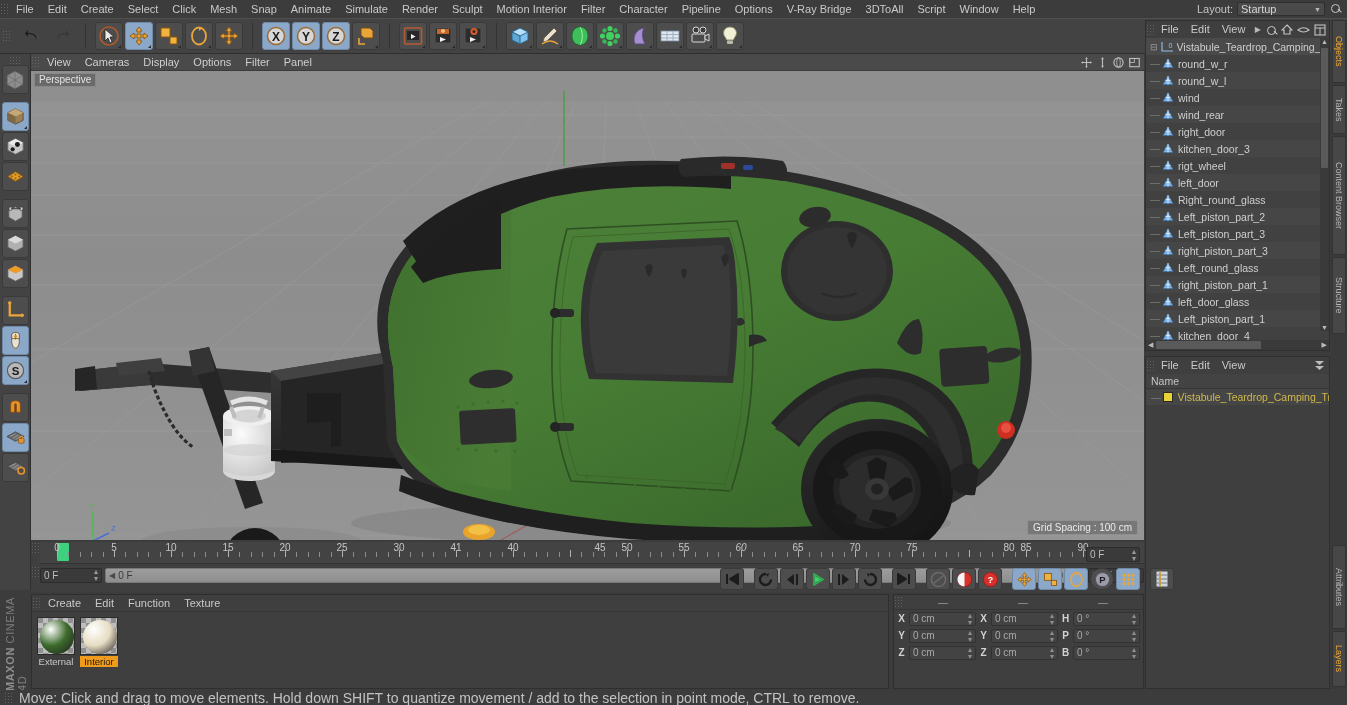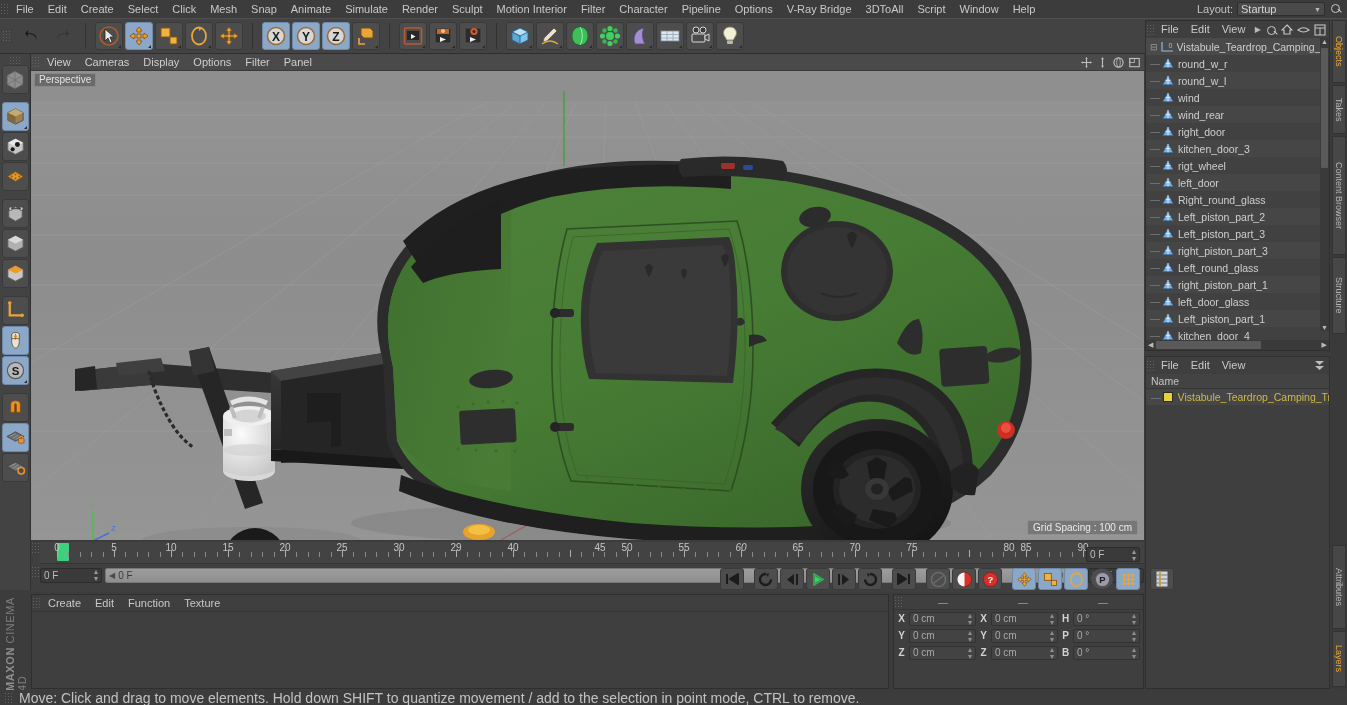--- a/index.html
+++ b/index.html
@@ -1067,21 +1067,21 @@
         <div class="rtick" style="left: 324.8px;"></div>
         <div class="rtick" style="left: 336.2px;"></div>
         <div class="rtick" style="left: 347.6px;"></div>
         <div class="rtickM" style="left: 359px;"></div>
         <div class="rlabel" style="left: 359px;">30</div>
         <div class="rtick" style="left: 370.4px;"></div>
         <div class="rtick" style="left: 381.8px;"></div>
         <div class="rtick" style="left: 393.2px;"></div>
         <div class="rtick" style="left: 404.6px;"></div>
         <div class="rtickM" style="left: 416px;"></div>
-        <div class="rlabel" style="left: 416px;">29</div>
+        <div class="rlabel" style="left: 416px;">41</div>
         <div class="rtick" style="left: 427.4px;"></div>
         <div class="rtick" style="left: 438.8px;"></div>
         <div class="rtick" style="left: 450.2px;"></div>
         <div class="rtick" style="left: 461.6px;"></div>
         <div class="rtickM" style="left: 473px;"></div>
         <div class="rlabel" style="left: 473px;">40</div>
         <div class="rtick" style="left: 484.4px;"></div>
         <div class="rtick" style="left: 495.8px;"></div>
         <div class="rtick" style="left: 507.2px;"></div>
         <div class="rtick" style="left: 518.6px;"></div>
@@ -1284,20 +1284,34 @@
   <div id="matpanel">
     <div id="mathead">
       <div class="grip"></div>
       <div id="matmenu" style="display:flex">
           <div class="mi">Create</div>
           <div class="mi">Edit</div>
           <div class="mi">Function</div>
           <div class="mi">Texture</div>
         </div>
     </div>
+    <div id="matbody">
+        <div class="matcell">
+          <div class="matsphere">
+            <div class="ball" style="background: radial-gradient(circle at 32% 28%, rgb(255, 255, 255) 0%, rgb(61, 107, 44) 48%, rgb(28, 28, 28) 100%);"></div>
+          </div>
+          <div class="matlabel">External</div>
+        </div>
+        <div class="matcell">
+          <div class="matsphere">
+            <div class="ball" style="background: radial-gradient(circle at 32% 28%, rgb(255, 255, 255) 0%, rgb(230, 220, 194) 48%, rgb(28, 28, 28) 100%);"></div>
+          </div>
+          <div class="matlabel sel">Interior</div>
+        </div>
+      </div>
   </div>
 
   <div id="coord">
     <div id="coordhead">
       <div class="grip"></div>
       <div class="chcell">—</div>
       <div class="chcell">—</div>
       <div class="chcell">—</div>
     </div>
     <div id="coordrows">

